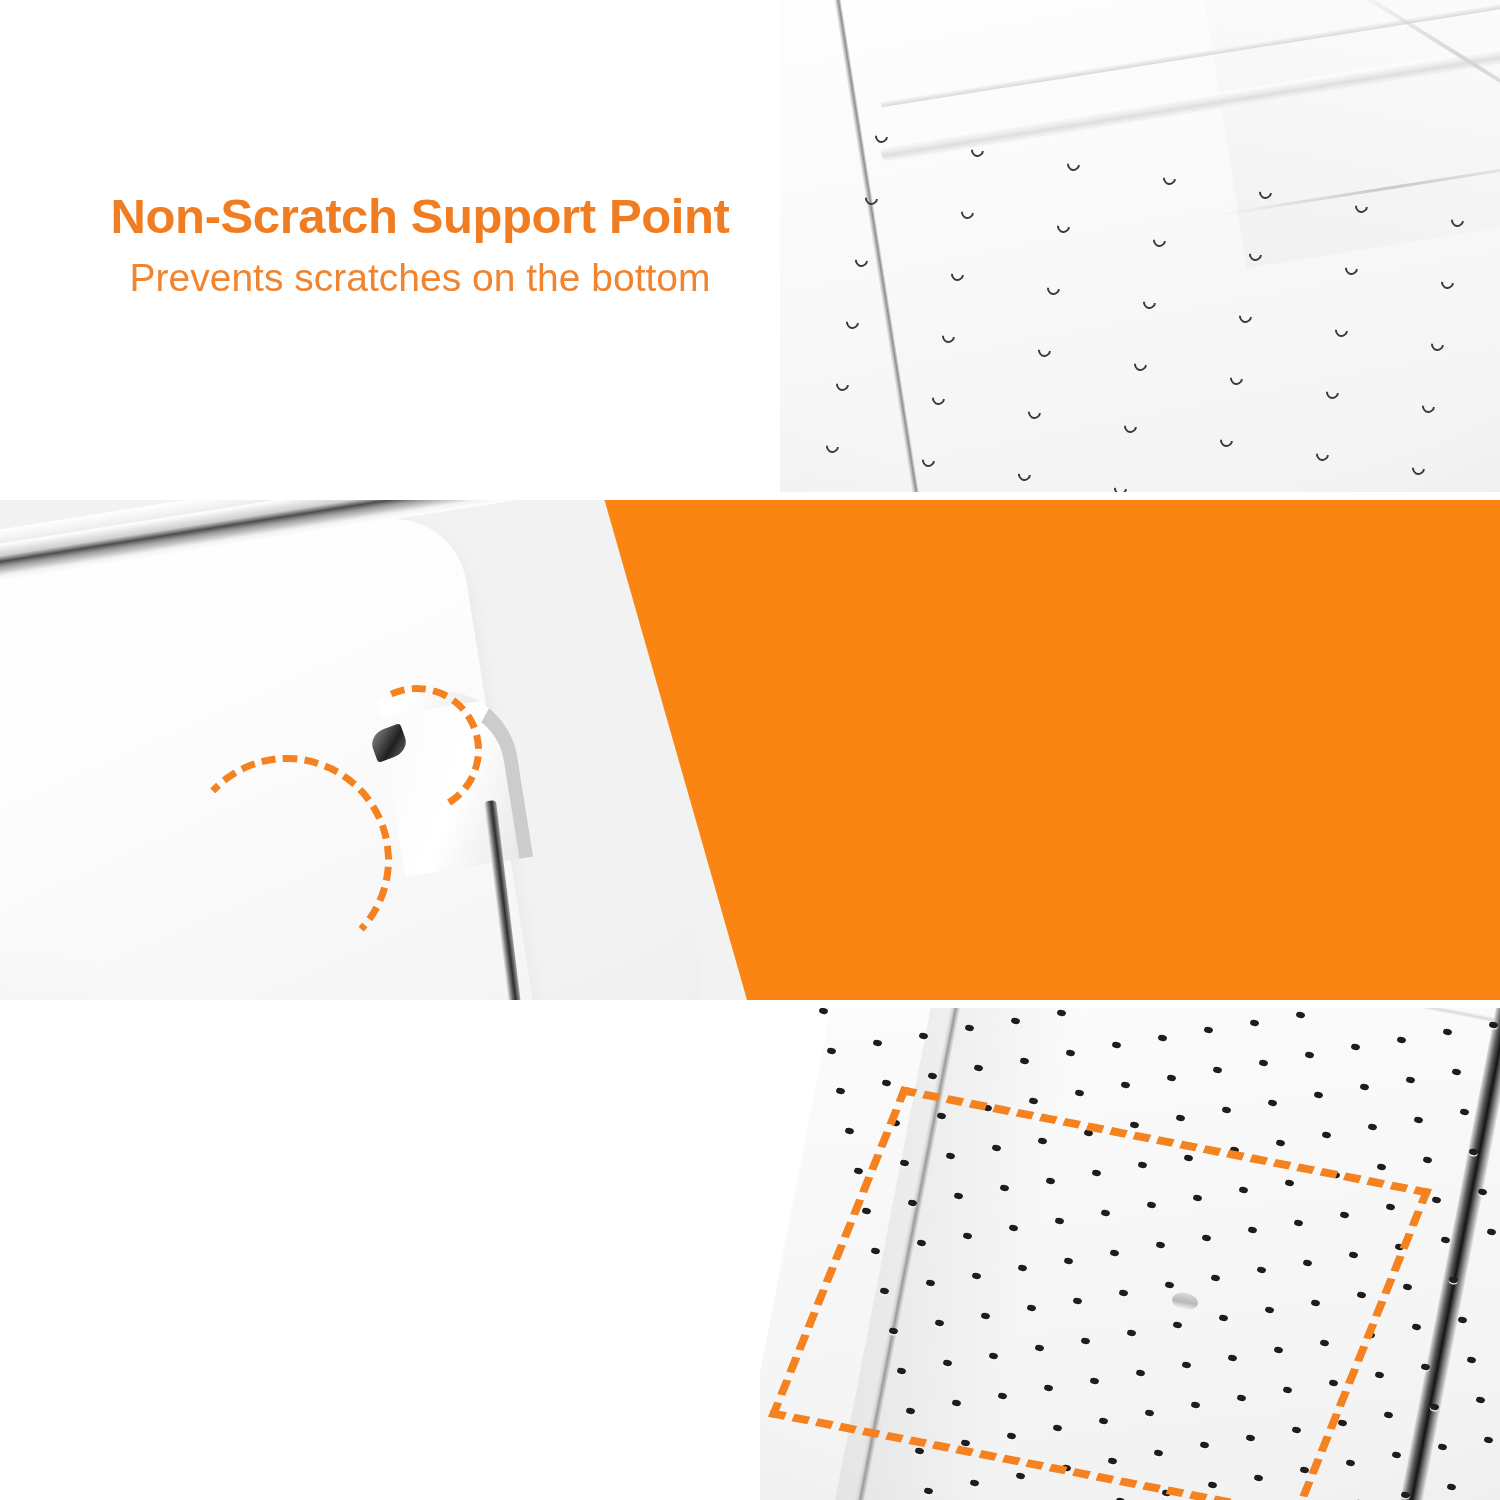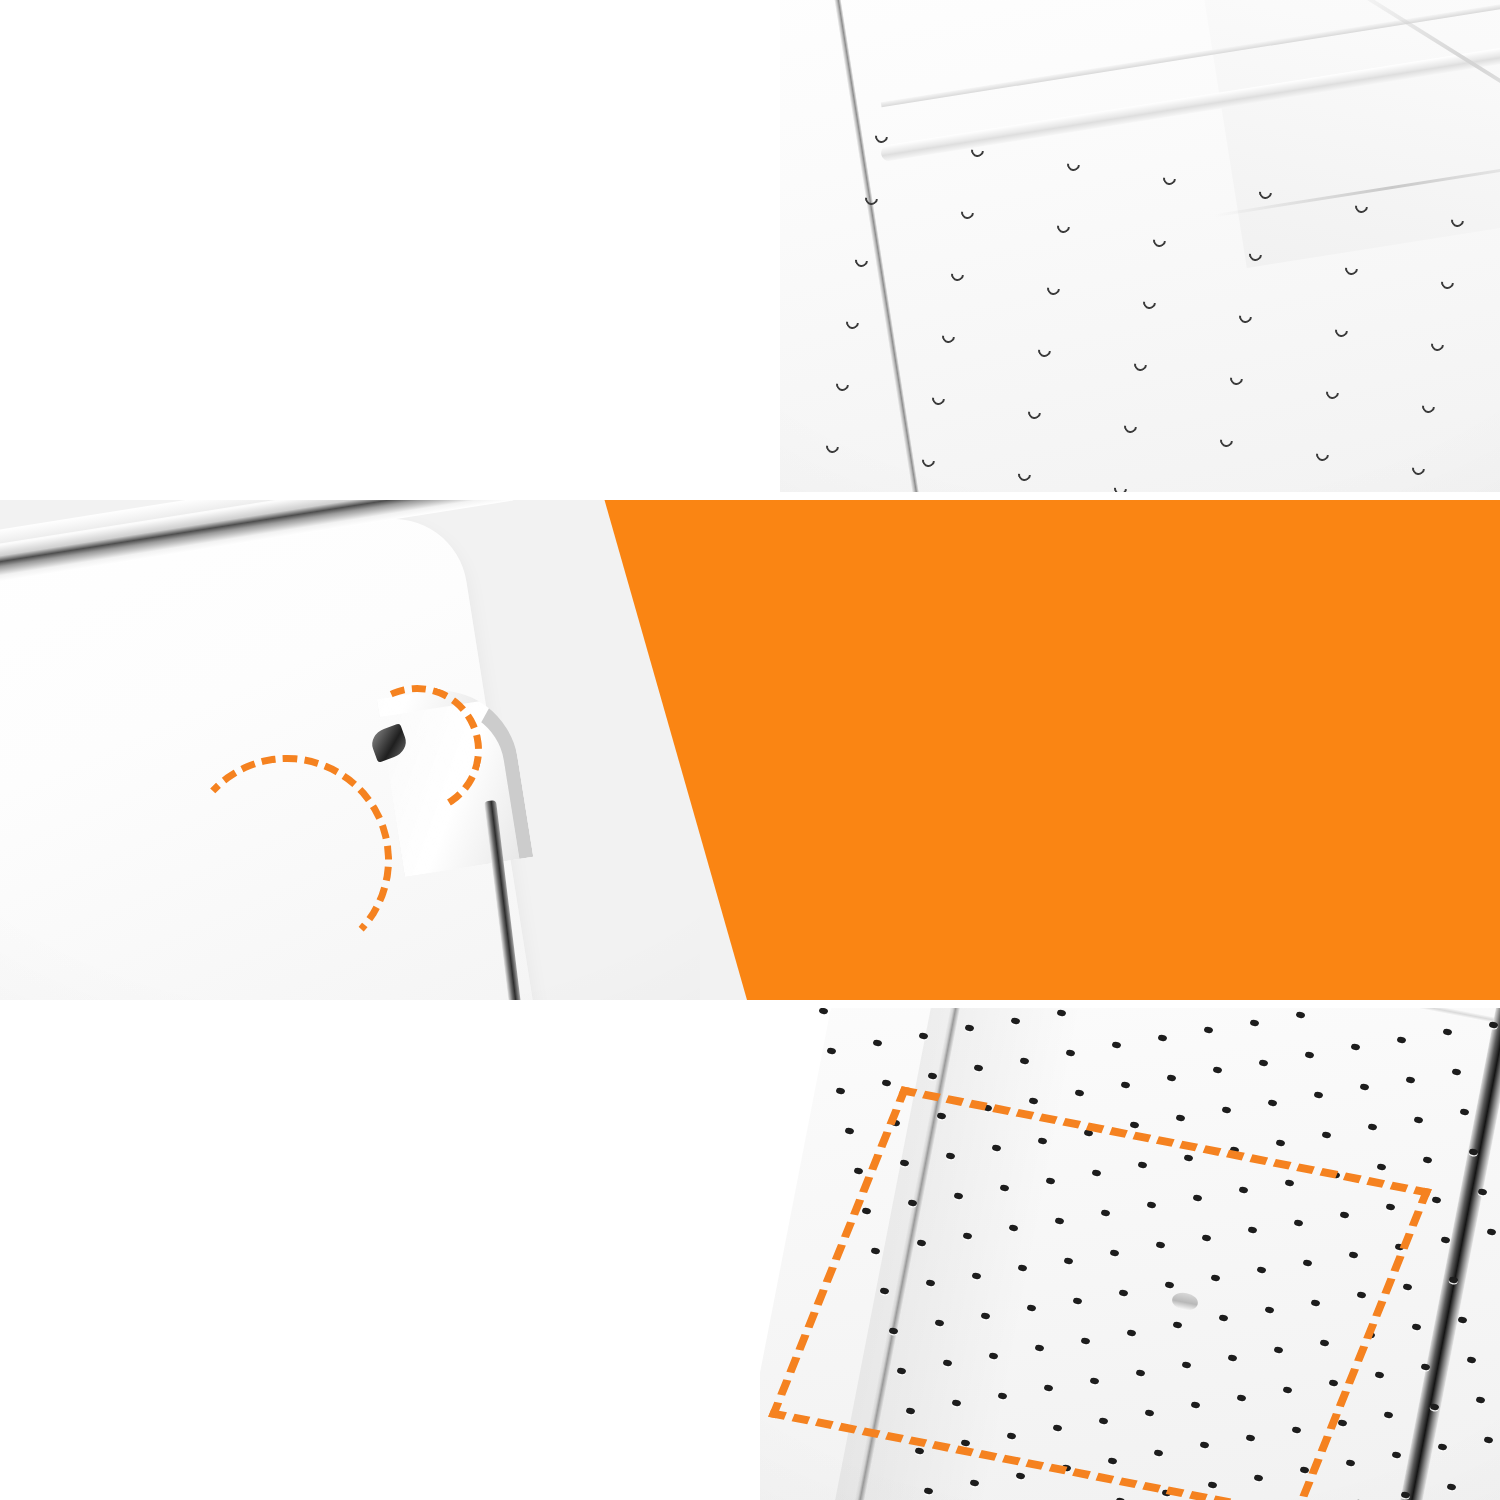--- a/index.html
+++ b/index.html
@@ -310,20 +310,24 @@
           <div class="perf" style="left: 535.832px; top: 448px;"></div>
           <div class="perf" style="left: 631.832px; top: 462px;"></div>
           <div class="perf" style="left: 46.04px; top: 440px;"></div>
           <div class="perf" style="left: 142.04px; top: 454px;"></div>
           <div class="perf" style="left: 238.04px; top: 468px;"></div>
           <div class="perf" style="left: 334.04px; top: 482px;"></div>
         </div>
 
     </div>
 
+    <div class="txt" id="txt-top">
+      <div class="headline">Non-Scratch Support Point</div>
+      <div class="subline">Prevents scratches on the bottom</div>
+    </div>
   </div>
 
   <div class="panel" id="panel-middle">
 
     <div class="photo" id="photo-middle">
       <div class="box"></div>
 
       <div class="rim-band"></div>
       <div class="rim-gloss"></div>
       <div class="corner-round"></div>

